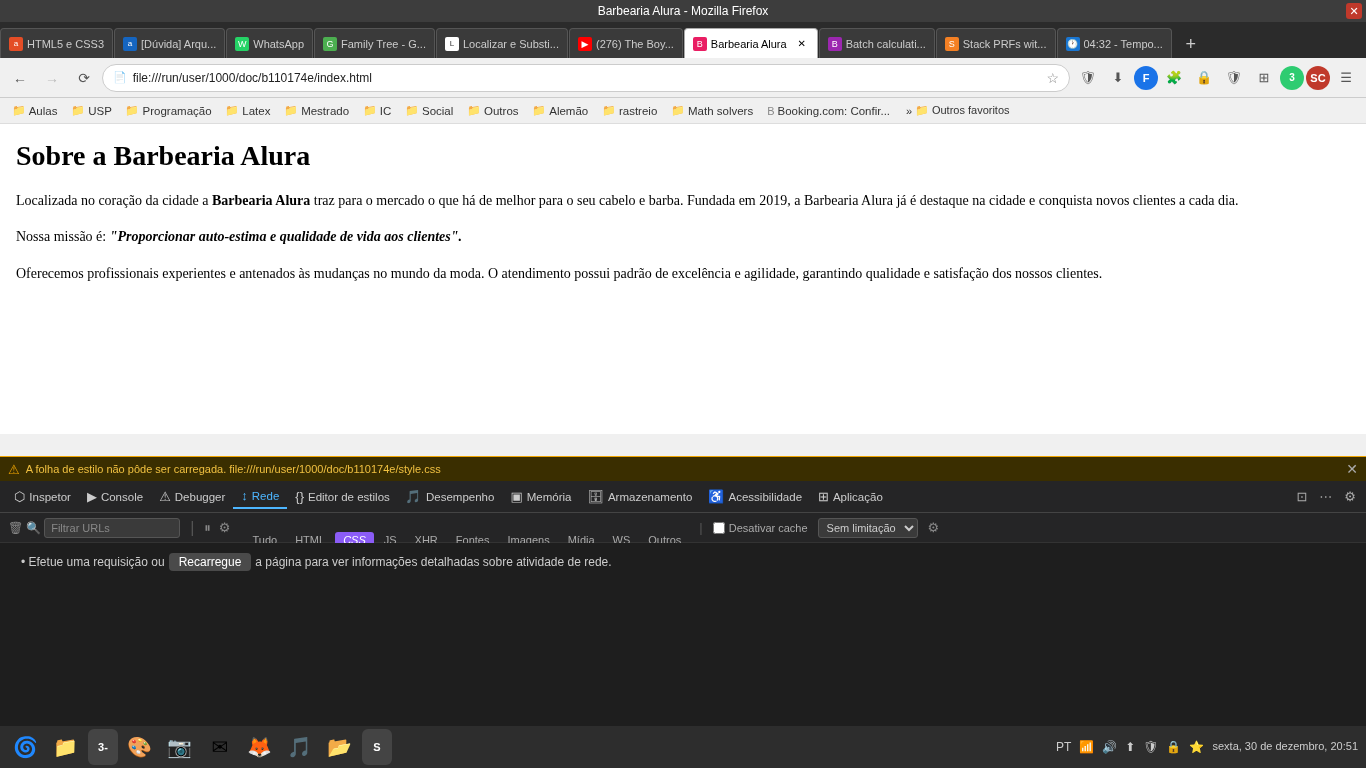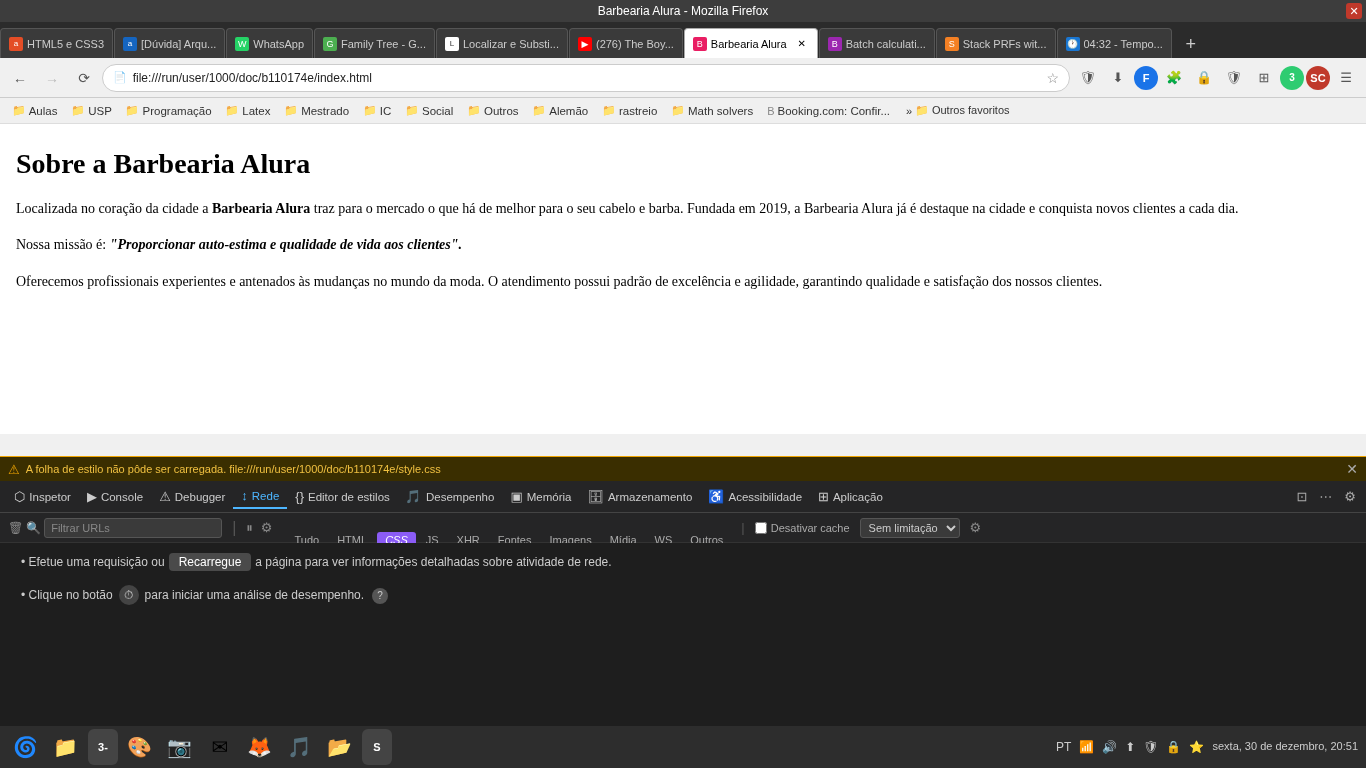--- a/index.html
+++ b/index.html
@@ -227,21 +227,20 @@
       padding: 16px 16px 20px 16px;
       height: 310px;
       overflow: auto;
     }
     .page-heading {
       font-size: 28px;
       font-weight: bold;
       font-family: 'Times New Roman', serif;
       margin-bottom: 18px;
       color: #000;
-      margin-top: 8px;
     }
     .page-para {
       font-size: 14px;
       font-family: 'Times New Roman', serif;
       line-height: 1.6;
       margin-bottom: 14px;
       color: #000;
     }
     .bold { font-weight: bold; }
     .italic-bold { font-style: italic; font-weight: bold; }
@@ -310,21 +309,21 @@
       border-bottom: 1px solid #333;
     }
     .filter-input {
       background: #3a3a3a;
       border: 1px solid #555;
       color: #ccc;
       height: 20px;
       border-radius: 3px;
       padding: 0 6px;
       font-size: 11px;
-      width: 178px;
+      width: 136px;
     }
     .filter-input::placeholder { color: #888; }
     .dt-filter-tabs {
       display: flex;
       gap: 2px;
       margin-left: 8px;
       margin-top: 24px;
     }
     .dt-filter-tab {
       padding: 2px 8px;
@@ -688,26 +687,20 @@
       <option>Sem limitação</option>
     </select>
     <span style="color:#888;font-size:13px;cursor:pointer;margin-left:4px;">⚙</span>
   </div>
   <div class="devtools-body">
     <div class="devtools-hint">
       <span>• Efetue uma requisição ou</span>
       <button class="reload-btn">Recarregue</button>
       <span>a página para ver informações detalhadas sobre atividade de rede.</span>
     </div>
-    <div class="devtools-hint">
-      <span>• Clique no botão</span>
-      <span class="perf-icon">⏱</span>
-      <span>para iniciar uma análise de desempenho.</span>
-      <span class="question-icon">?</span>
-    </div>
   </div>
 </div>
 
 <div class="taskbar">
   <div id="taskbar-items-container" style="display:flex;align-items:center;gap:4px;">
       <div class="taskbar-item">🌀</div>
       <div class="taskbar-item">📁</div>
       <div class="taskbar-item" style="background: rgb(68, 68, 68); color: rgb(255, 255, 255); font-size: 11px; font-weight: bold; width: 30px;">3-</div>
       <div class="taskbar-item">🎨</div>
       <div class="taskbar-item">📷</div>

